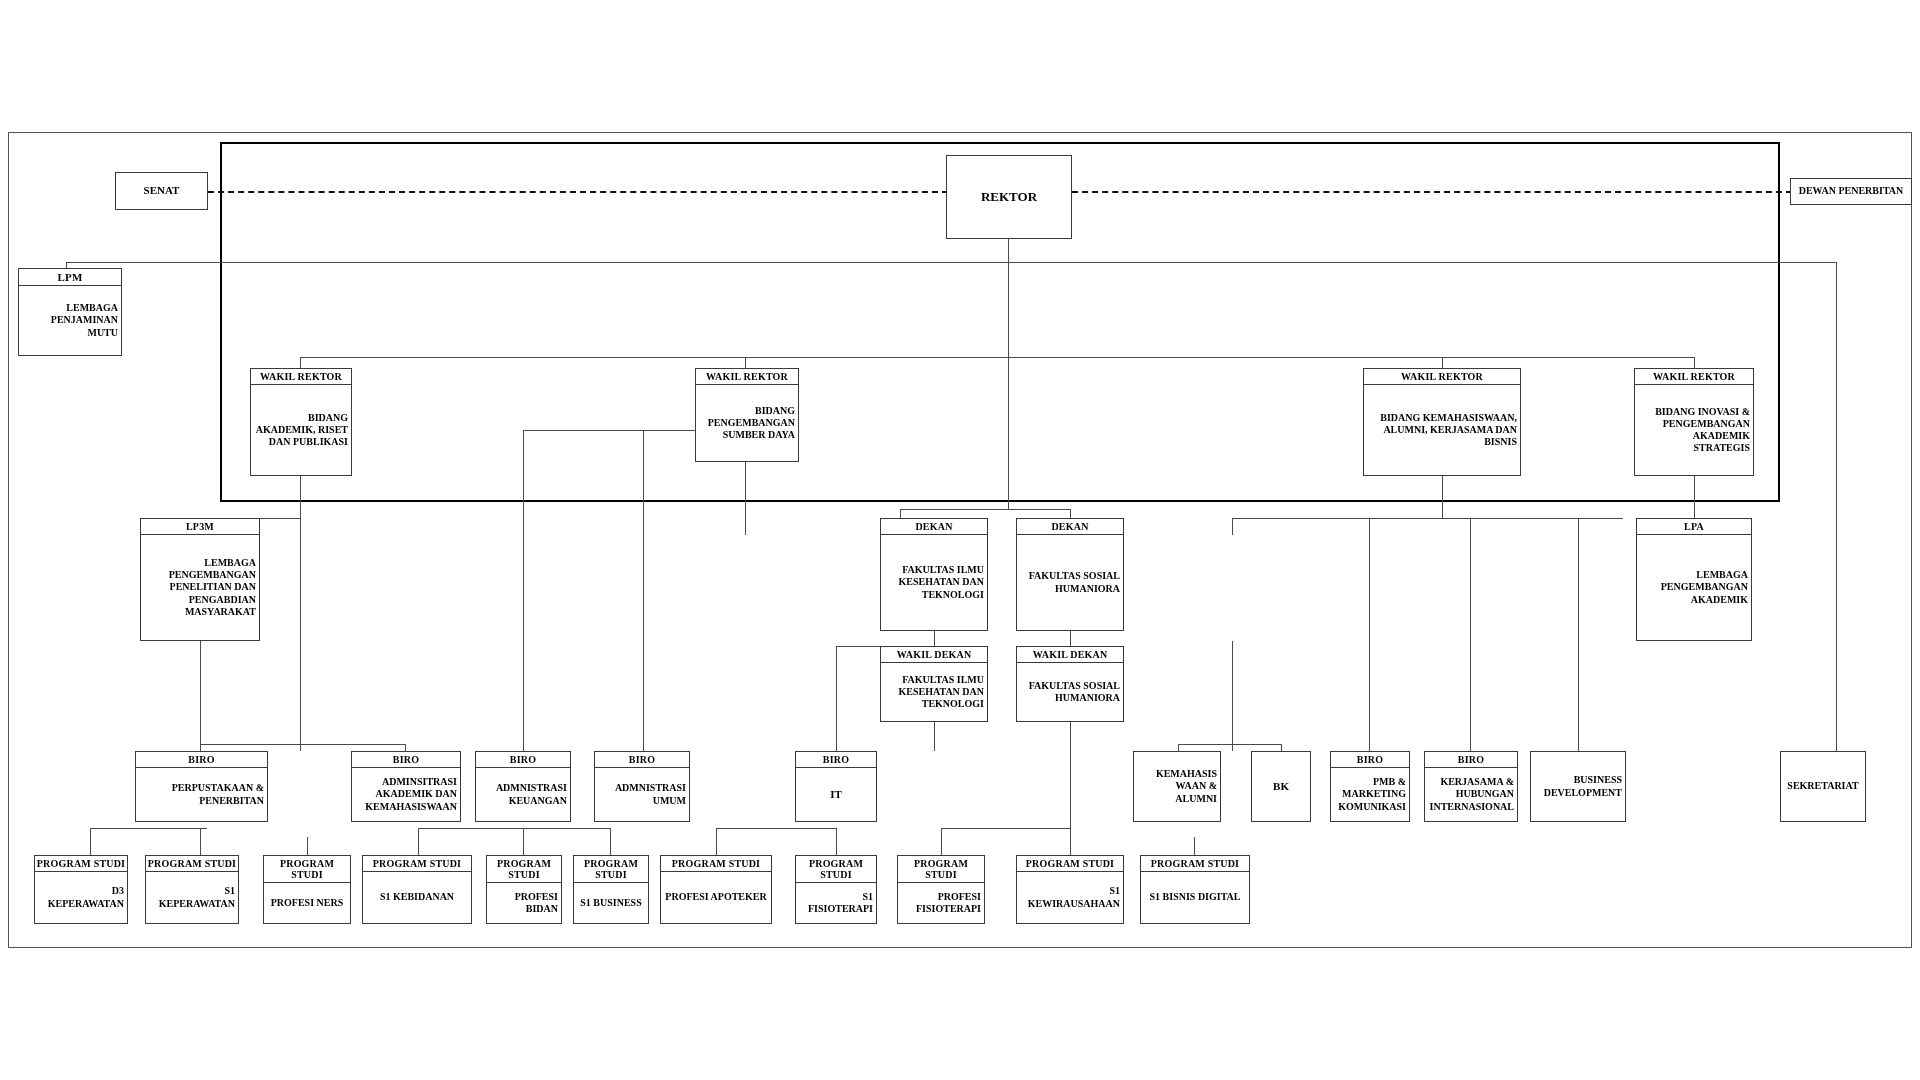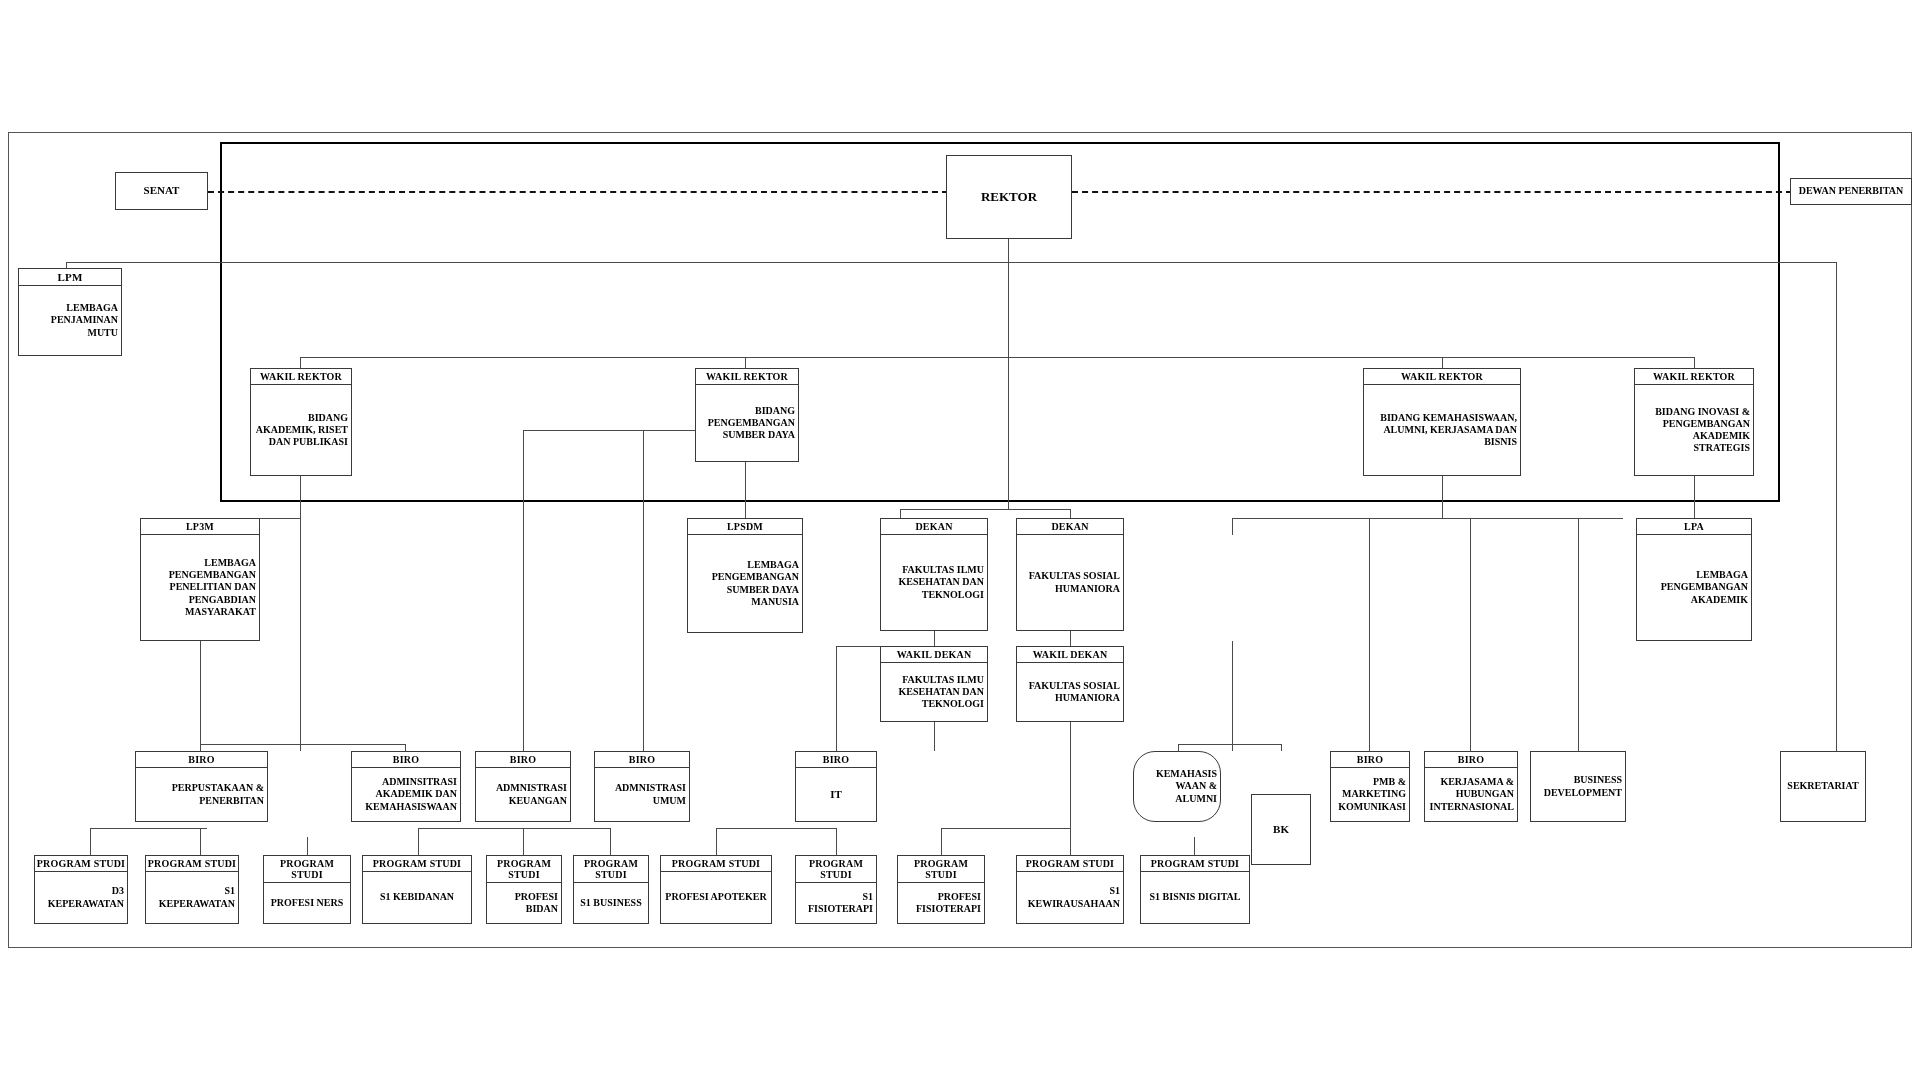--- a/index.html
+++ b/index.html
@@ -151,24 +151,20 @@
   <div class="box" style="left:1634px;top:368px;width:120px;height:108px;">
     <div class="hdr f10">WAKIL REKTOR</div>
     <div class="bdy f10">BIDANG INOVASI &amp; PENGEMBANGAN AKADEMIK STRATEGIS</div>
   </div>
 
   <div class="box" style="left:140px;top:518px;width:120px;height:123px;">
     <div class="hdr f10">LP3M</div>
     <div class="bdy f10">LEMBAGA PENGEMBANGAN PENELITIAN DAN PENGABDIAN MASYARAKAT</div>
   </div>
 
-  <div class="box" style="left:687px;top:518px;width:116px;height:115px;">
-    <div class="hdr f10">LPSDM</div>
-    <div class="bdy f10">LEMBAGA PENGEMBANGAN SUMBER DAYA MANUSIA</div>
-  </div>
 
   <div class="box" style="left:880px;top:518px;width:108px;height:113px;">
     <div class="hdr f10">DEKAN</div>
     <div class="bdy f10">FAKULTAS ILMU KESEHATAN DAN TEKNOLOGI</div>
   </div>
 
   <div class="box" style="left:1016px;top:518px;width:108px;height:113px;">
     <div class="hdr f10">DEKAN</div>
     <div class="bdy f10">FAKULTAS SOSIAL HUMANIORA</div>
   </div>
@@ -207,25 +203,25 @@
   <div class="box" style="left:594px;top:751px;width:96px;height:71px;">
     <div class="hdr f10">BIRO</div>
     <div class="bdy f10">ADMNISTRASI UMUM</div>
   </div>
 
   <div class="box" style="left:795px;top:751px;width:82px;height:71px;">
     <div class="hdr f10">BIRO</div>
     <div class="bdy f11">IT</div>
   </div>
 
-  <div class="box single" style="left:1133px;top:751px;width:88px;height:71px;border-radius:22px;">
+  <div class="box single" style="left:1133px;top:751px;width:88px;height:71px;">
     <div class="bdy f10">KEMAHASIS WAAN &amp; ALUMNI</div>
   </div>
 
-  <div class="box single" style="left:1251px;top:794px;width:60px;height:71px;">
+  <div class="box single" style="left:1251px;top:751px;width:60px;height:71px;">
     <div class="bdy f11">BK</div>
   </div>
 
   <div class="box" style="left:1330px;top:751px;width:80px;height:71px;">
     <div class="hdr f10">BIRO</div>
     <div class="bdy f10">PMB &amp; MARKETING KOMUNIKASI</div>
   </div>
 
   <div class="box" style="left:1424px;top:751px;width:94px;height:71px;">
     <div class="hdr f10">BIRO</div>

